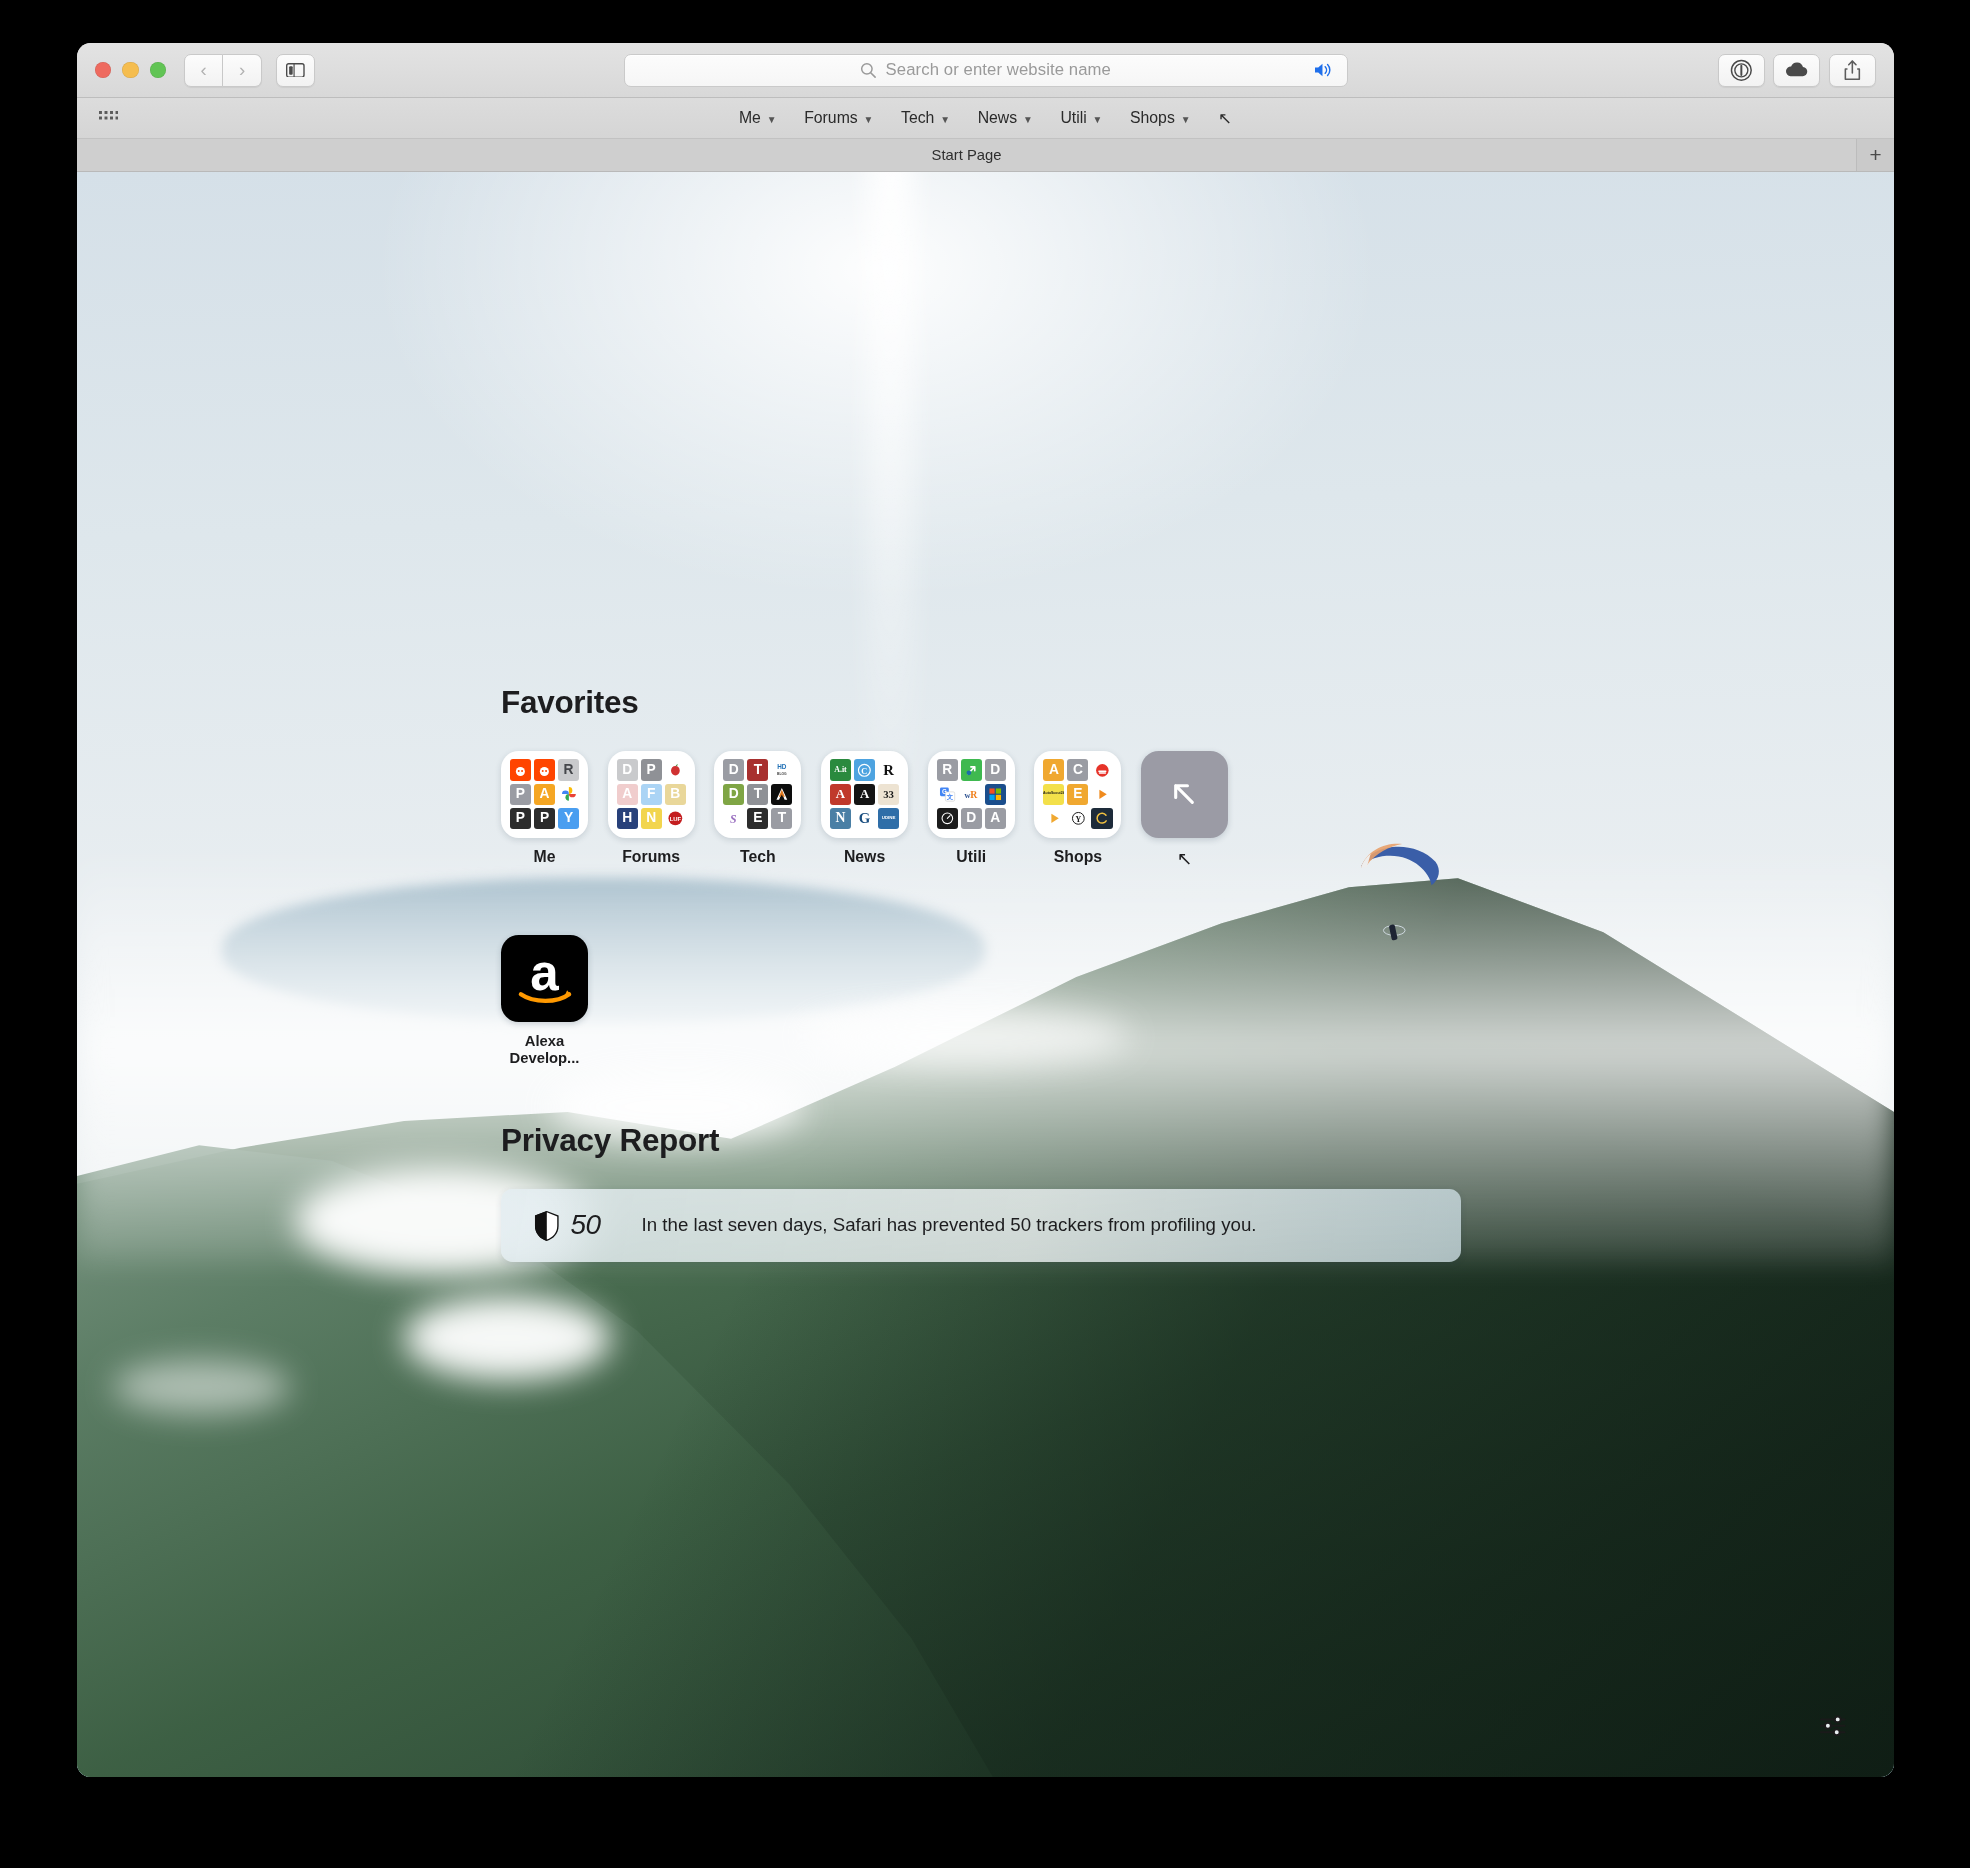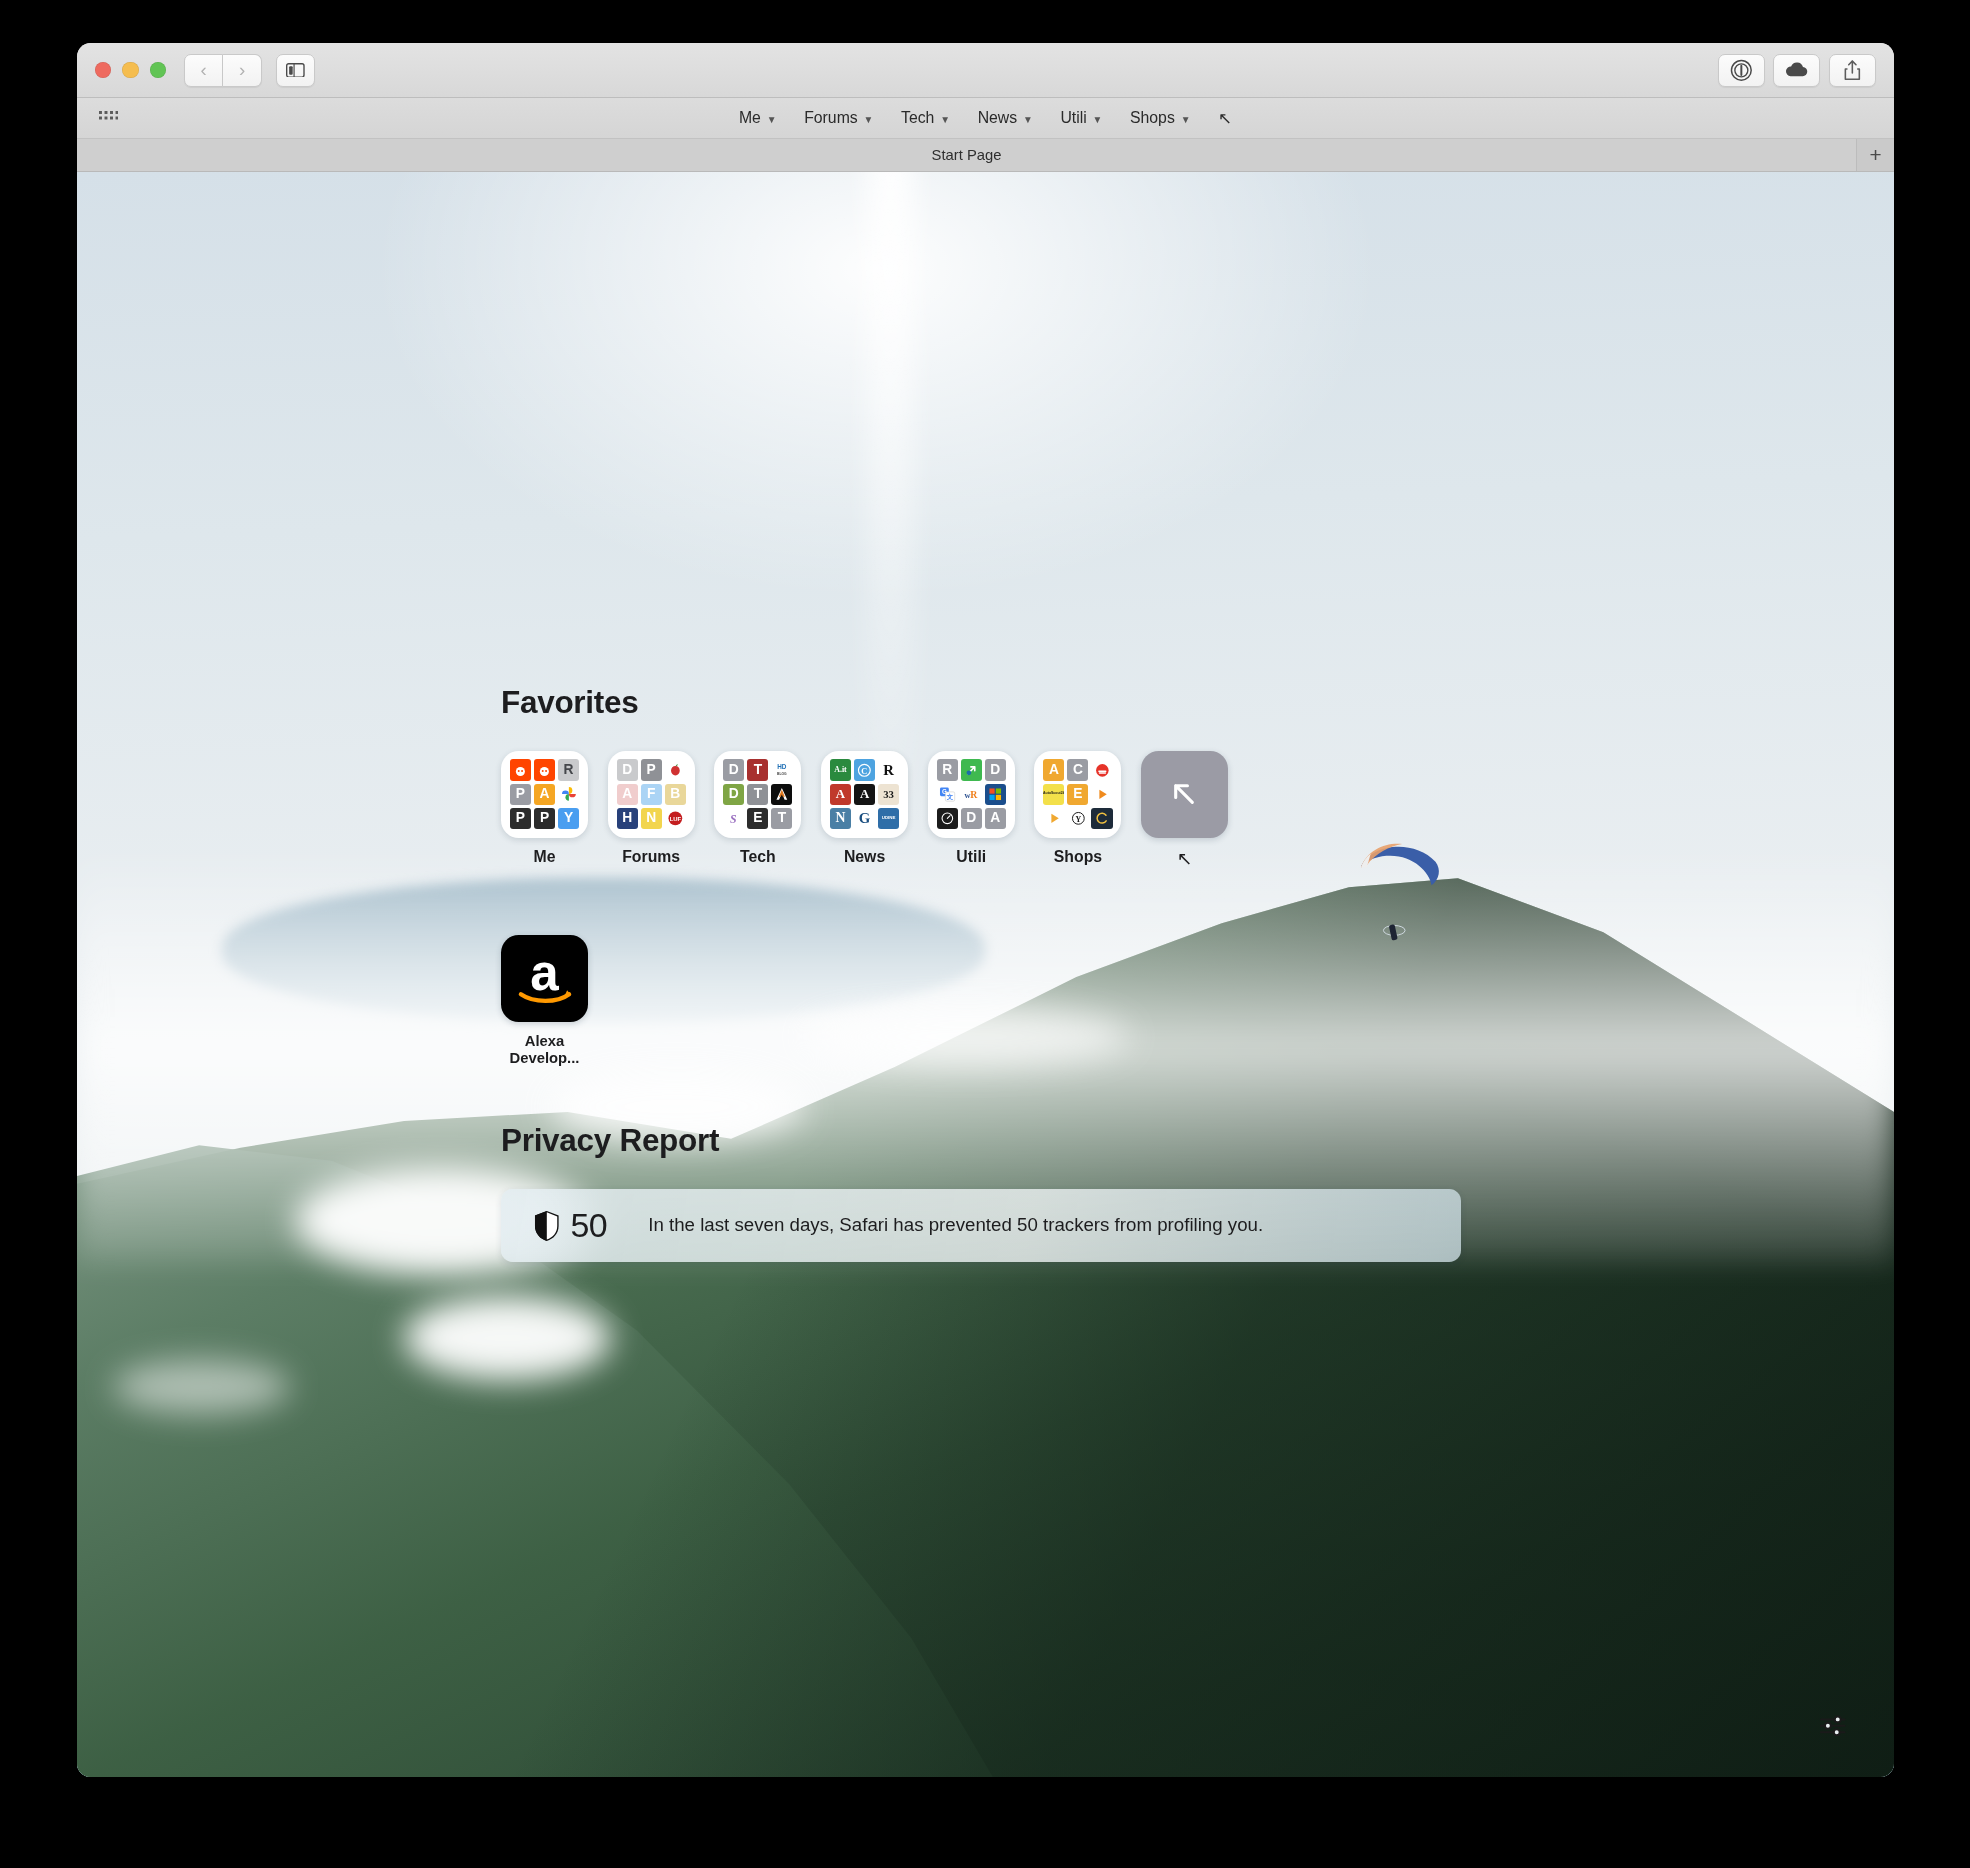--- a/index.html
+++ b/index.html
@@ -232,21 +232,21 @@
   .privacy-card {
     width: 960px; height: 73px;
     border-radius: 11.8px;
     background: linear-gradient(100deg, rgba(226,236,240,.84), rgba(238,243,244,.8) 55%, rgba(205,222,228,.78));
     backdrop-filter: blur(17.7px);
     box-shadow: 0 2px 7.9px rgba(30,50,70,.12);
     display: flex; align-items: center;
     padding: 0 33px;
   }
   .shield-row { display: flex; align-items: center; gap: 10.8px; }
-  .tracker-count { font-size: 34px; font-weight: 400; color: #1d1d1f; letter-spacing: -0.5px; }
+  .tracker-count { font-size: 28px; font-weight: 400; color: #1d1d1f; letter-spacing: -0.5px; font-style: italic; }
   .privacy-text { margin-left: 41px; font-size: 18.7px; color: #1d1d1f; }
 
   .page-settings {
     position: absolute; right: 45px; bottom: 35px;
     width: 33px; height: 33px;
     display: flex; align-items: center; justify-content: center;
   }
 </style>
 </head>
 <body>
@@ -272,20 +272,38 @@
       </div>
 
       <div class="tbtn sidebar">
         <svg width="18.7" height="14.8" viewBox="0 0 19 15">
           <rect x="0.7" y="0.7" width="17.6" height="13.6" rx="2" fill="none" stroke="#4a4a4a" stroke-width="1.4"></rect>
           <rect x="3.2" y="3.2" width="3.6" height="8.6" rx="1" fill="#4a4a4a"></rect>
           <line x1="8.2" y1="0.9" x2="8.2" y2="14.1" stroke="#4a4a4a" stroke-width="1.2"></line>
         </svg>
       </div>
 
+      <div class="urlwrap">
+        <div class="urlbar">
+          <span class="search-glyph">
+            <svg width="16.7" height="16.7" viewBox="0 0 17 17">
+              <circle cx="7" cy="7" r="5.3" fill="none" stroke="#9a9a9a" stroke-width="1.5"></circle>
+              <line x1="10.9" y1="10.9" x2="15.4" y2="15.4" stroke="#9a9a9a" stroke-width="1.6" stroke-linecap="round"></line>
+            </svg>
+          </span>
+          <span class="url-placeholder">Search or enter website name</span>
+          <span class="speaker">
+            <svg width="21.7" height="17.7" viewBox="0 0 22 18">
+              <path d="M2 6.4h3.3L9.6 2.6v12.8L5.3 11.6H2z" fill="#1f6feb"></path>
+              <path d="M12.4 5.6a5 5 0 0 1 0 6.8" fill="none" stroke="#1f6feb" stroke-width="1.5" stroke-linecap="round"></path>
+              <path d="M14.8 3.4a8 8 0 0 1 0 11.2" fill="none" stroke="#1f6feb" stroke-width="1.5" stroke-linecap="round"></path>
+            </svg>
+          </span>
+        </div>
+      </div>
 
       <div class="right-tools">
         <div class="tbtn">
           <svg width="22.7" height="22.7" viewBox="0 0 23 23">
             <circle cx="11.5" cy="11.5" r="10" fill="none" stroke="#4a4a4a" stroke-width="1.5"></circle>
             <circle cx="11.5" cy="11.5" r="6.6" fill="none" stroke="#4a4a4a" stroke-width="1.4"></circle>
             <rect x="10.5" y="5.8" width="2" height="11.4" rx="1" fill="#4a4a4a"></rect>
           </svg>
         </div>
         <div class="tbtn">

